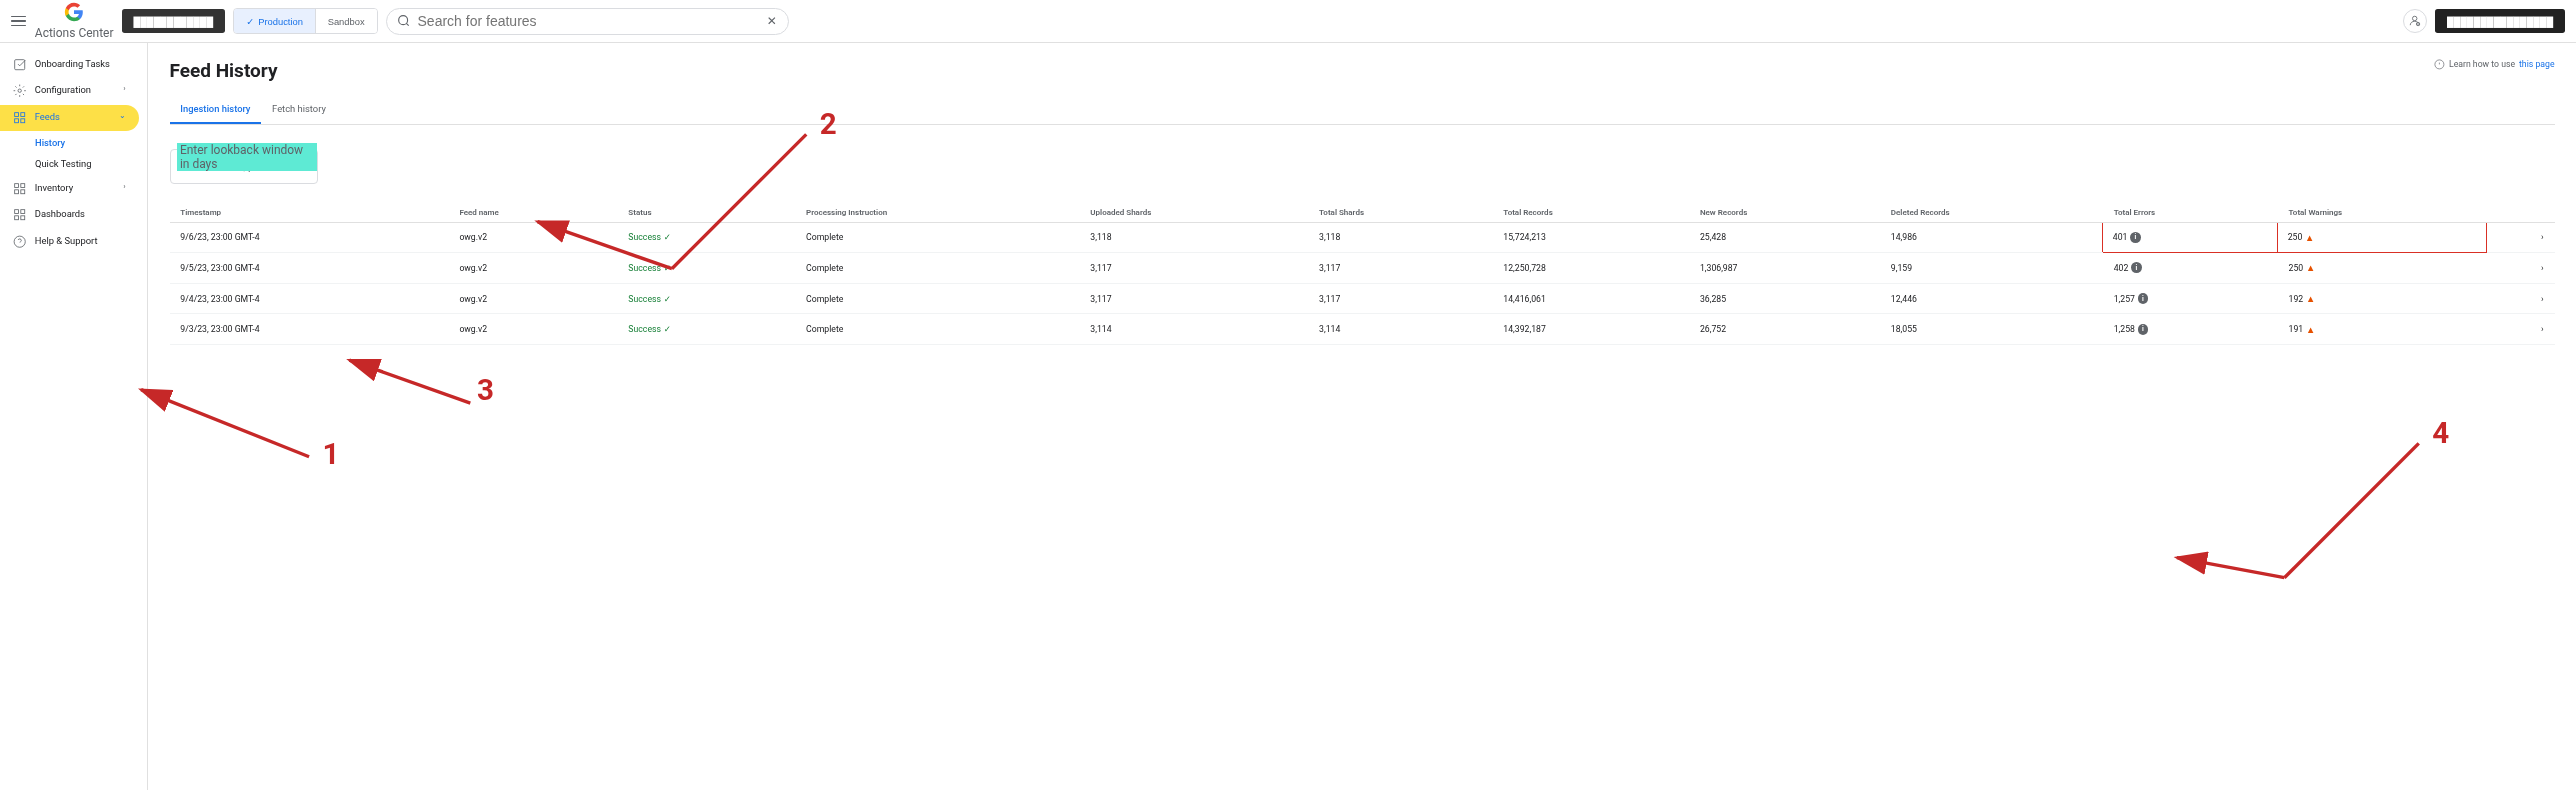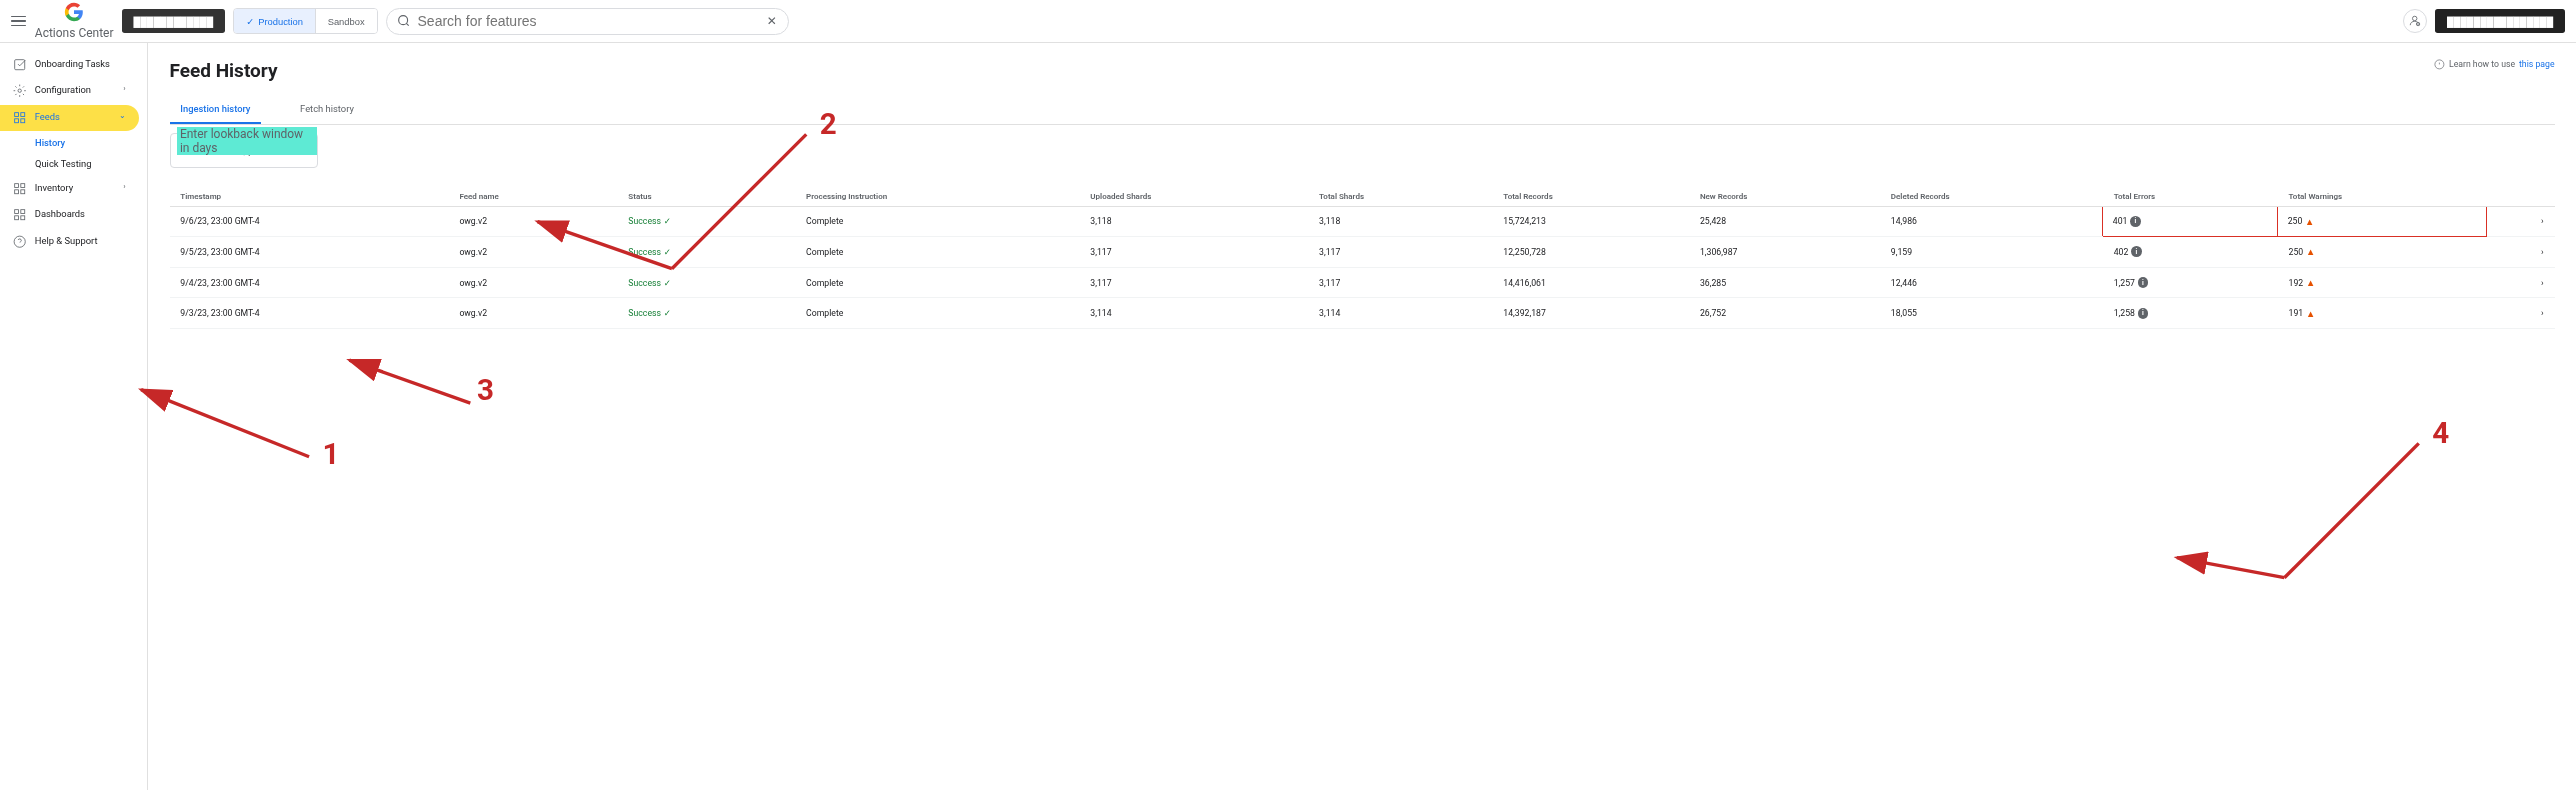--- a/index.html
+++ b/index.html
@@ -137,22 +137,21 @@
     }
     .learn-link {
       display: flex; align-items: center; gap: 4px;
       font-size: 8.7px; color: #5f6368;
     }
     .learn-link a { color: #1a73e8; text-decoration: none; }
 
     
     .tabs {
       display: flex; border-bottom: 0.7px solid #e0e0e0;
-      margin-bottom: 8px;
-      gap: 28px;
+      margin-bottom: 24px;
     }
     .tab {
       padding: 8px 10.8px; font-size: 9.4px;
       cursor: pointer; color: #5f6368;
       border-bottom: 2px solid transparent;
       margin-bottom: -0.7px;
     }
     .tab.active {
       color: #1a73e8; border-bottom-color: #1a73e8; font-weight: 500;
     }

